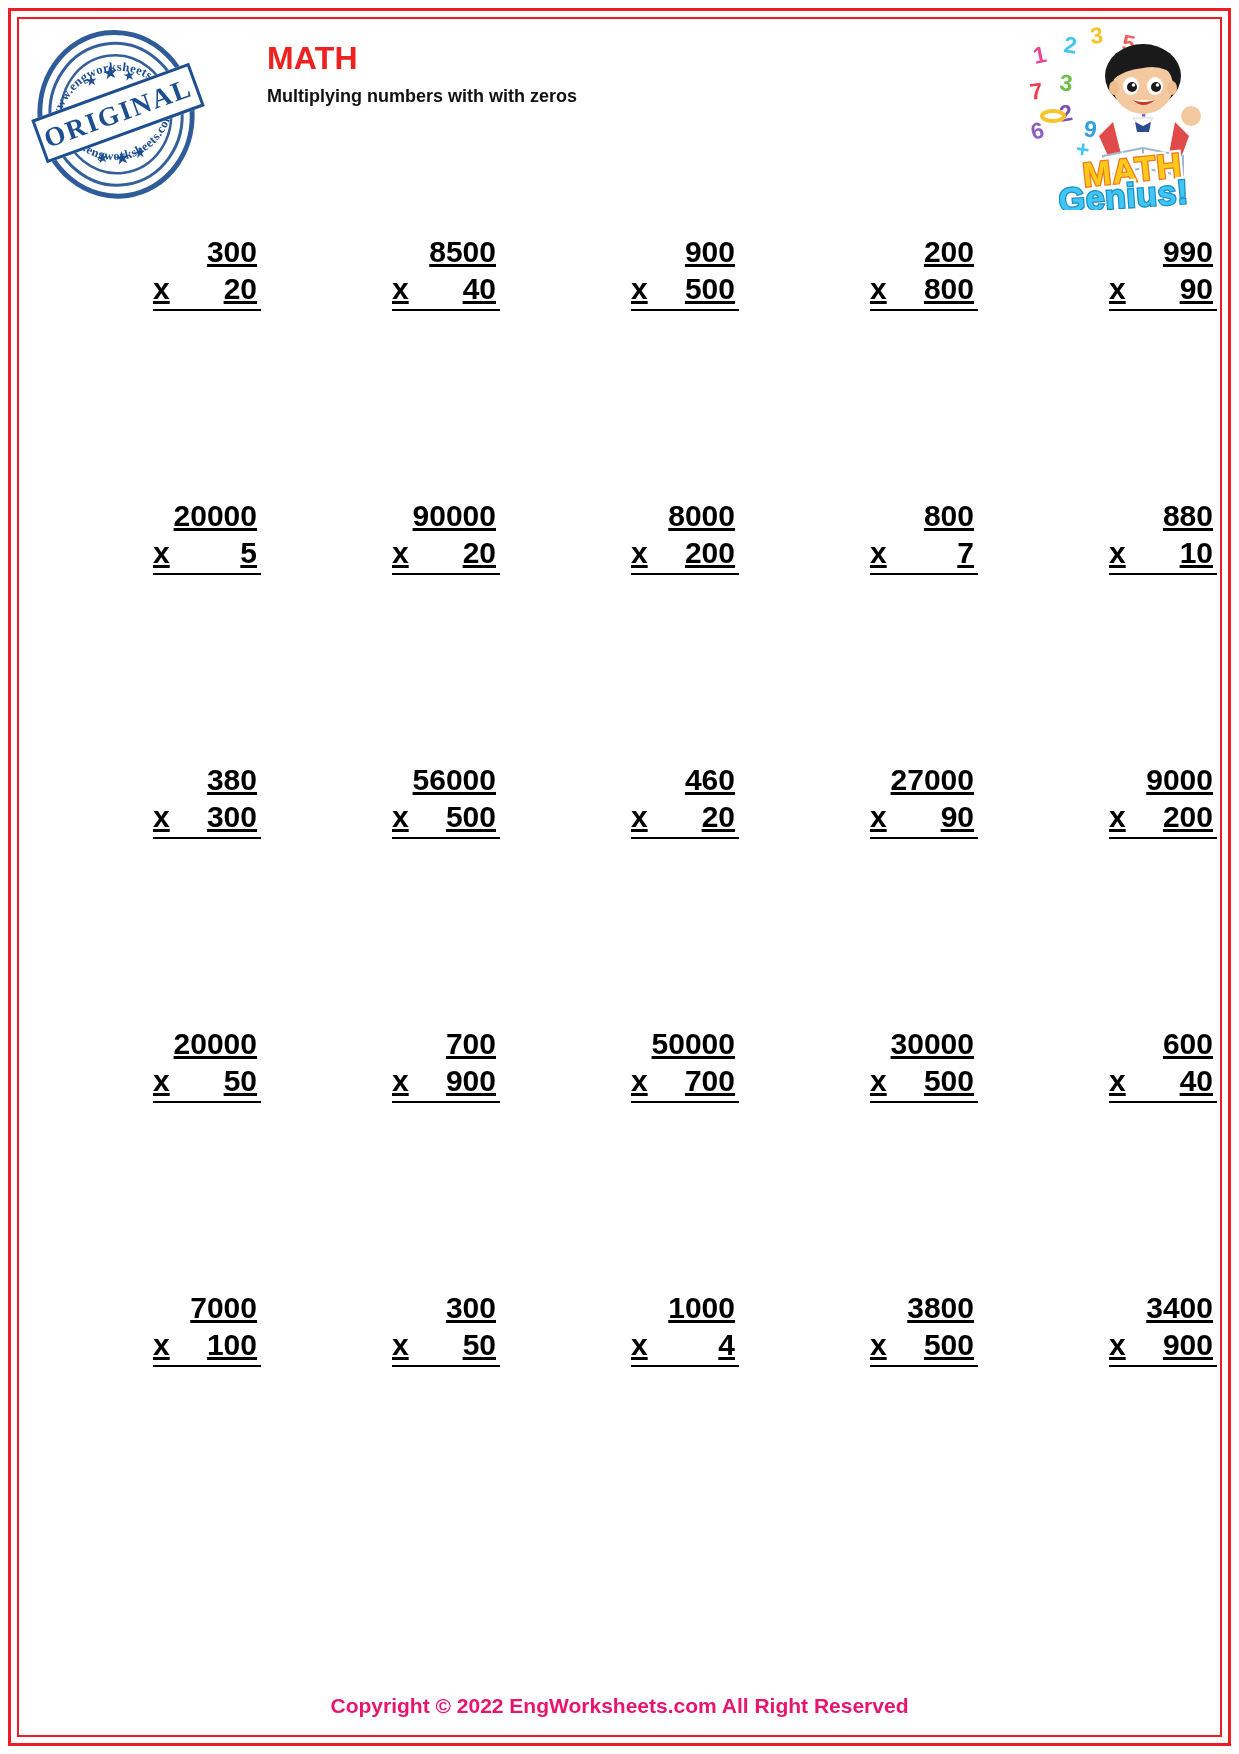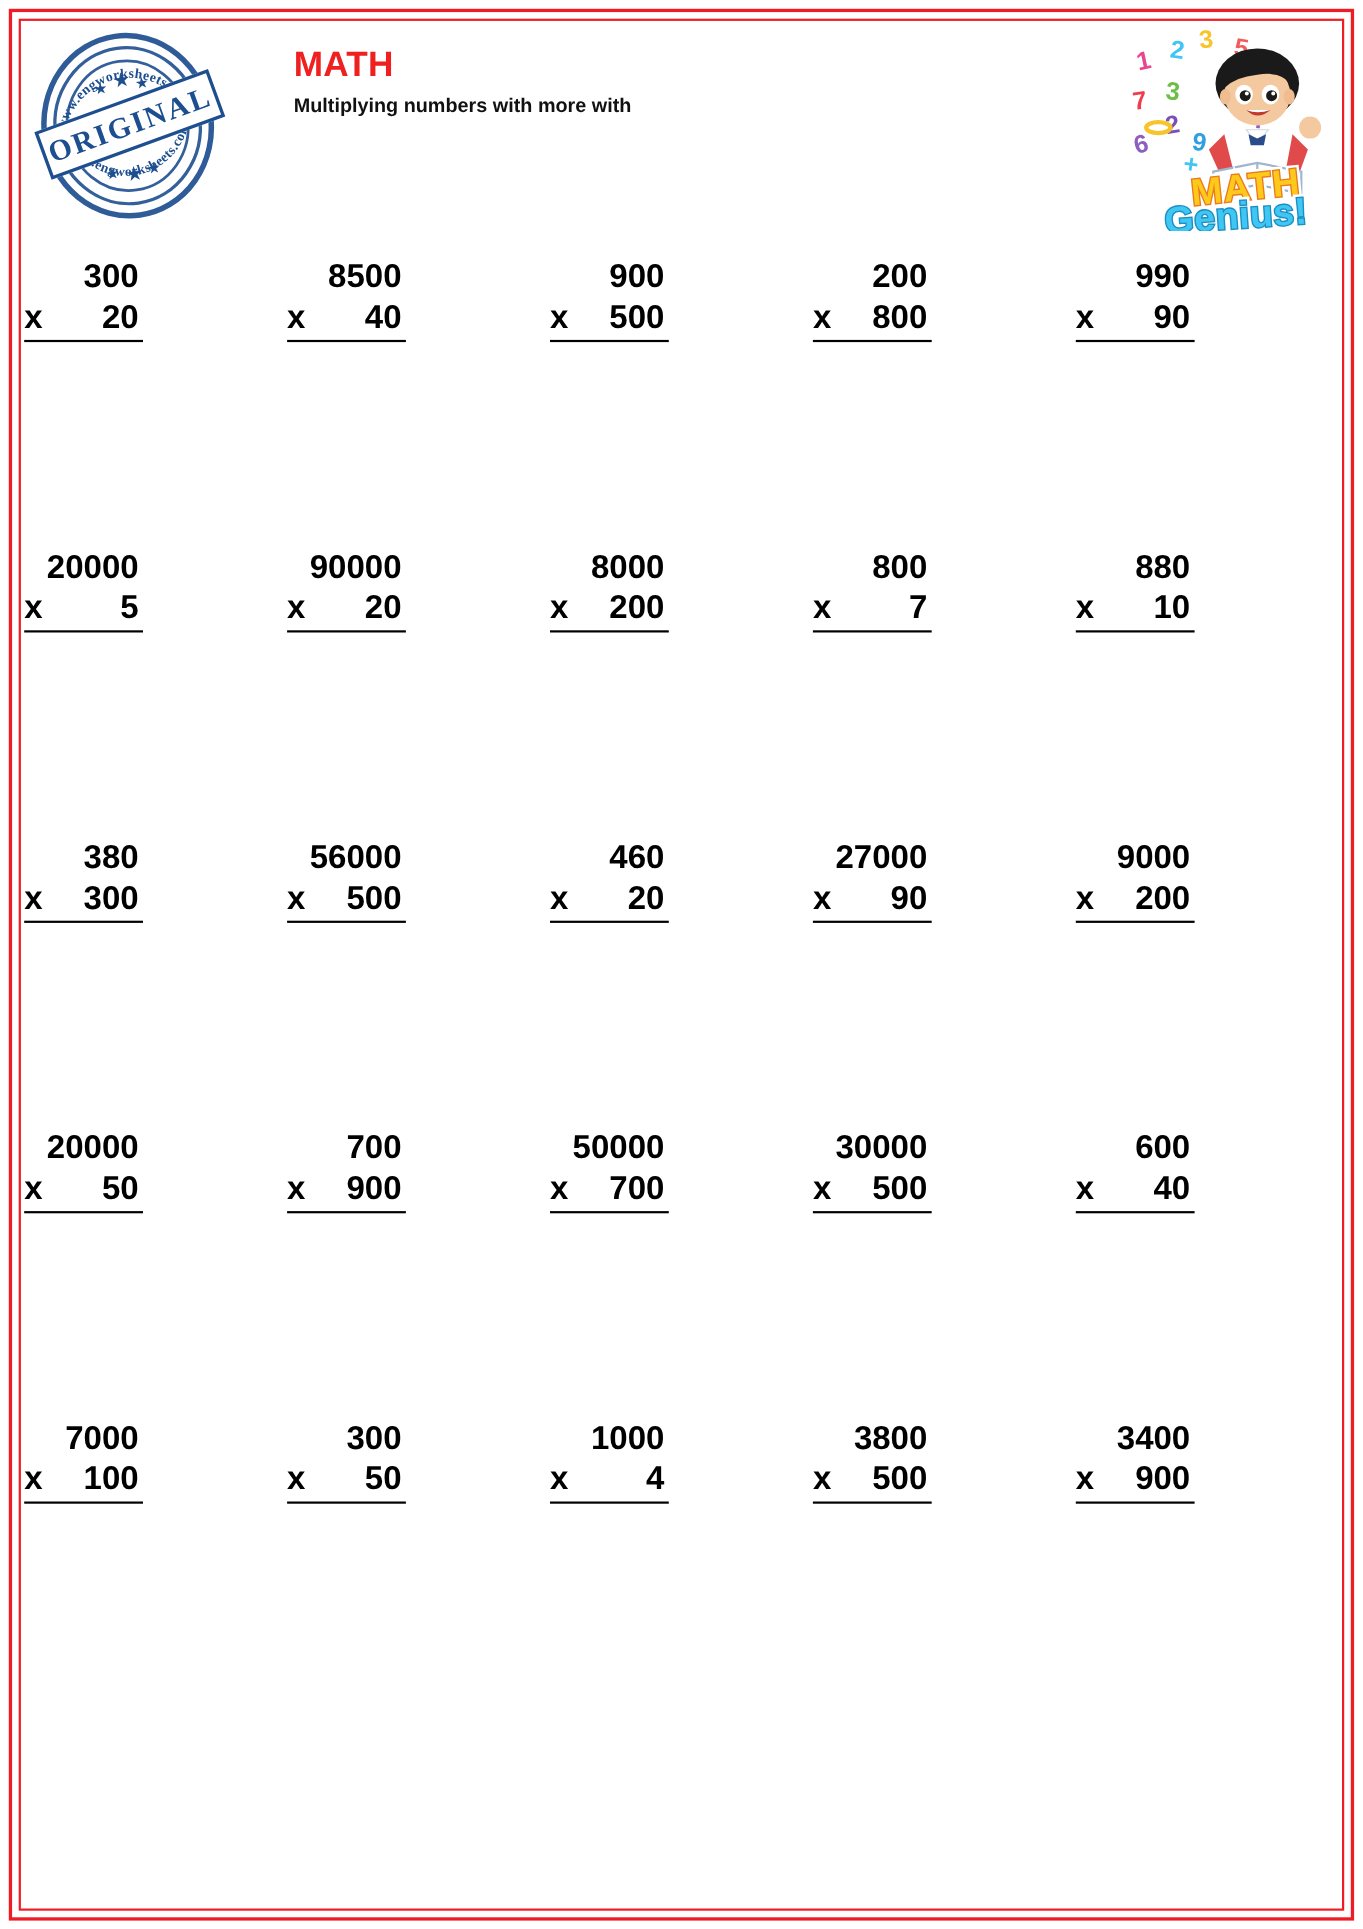--- a/index.html
+++ b/index.html
@@ -140,22 +140,23 @@
     justify-content: flex-start;
   }
   .prow {
     display: flex;
     height: 264px;
     align-items: flex-start;
   }
   .pcell {
     flex: 1 1 20%;
     display: flex;
-    justify-content: flex-start;
+    justify-content: flex-end;
     padding-top: 16px;
+    text-decoration: underline;
   }
   .problem {
     display: inline-block;
     text-align: right;
     font-family: "Liberation Sans", sans-serif;
     font-weight: bold;
     font-size: 30px;
     color: #000000;
     line-height: 1.22;
   }
@@ -226,21 +227,21 @@
             <text x="96" y="132" font-size="14">★</text>
           </g>
         </g>
       </svg>
       <div class="stamp-banner"></div>
       <div class="stamp-banner-text">ORIGINAL</div>
     </div>
 
     <div class="titles">
       <div class="title-main">MATH</div>
-      <div class="title-desc">Multiplying numbers with more with</div>
+      <div class="title-desc">Multiplying numbers with with zeros</div>
     </div>
 
     <div class="logo">
       <svg width="186" height="186" viewBox="0 0 186 186">
 
         <g font-family="Liberation Sans, sans-serif" font-weight="bold" font-size="23">
           <text x="10" y="40" fill="#e8468f" transform="rotate(-12 10 40)">1</text>
           <text x="38" y="28" fill="#3fc6f2" transform="rotate(8 38 28)">2</text>
           <text x="66" y="20" fill="#f7c52b" transform="rotate(-6 66 20)">3</text>
           <text x="96" y="26" fill="#f15b5b" transform="rotate(10 96 26)">5</text>
@@ -540,14 +541,15 @@
           <div class="p-bottom">
             <span class="p-op">x</span>
             <span class="p-val">900</span>
           </div>
         </div>
       </div>
     </div>
 
   </div>
 
+  <div class="footer">Copyright © 2022 EngWorksheets.com All Right Reserved</div>
 
 </div>
 
 </body></html>

